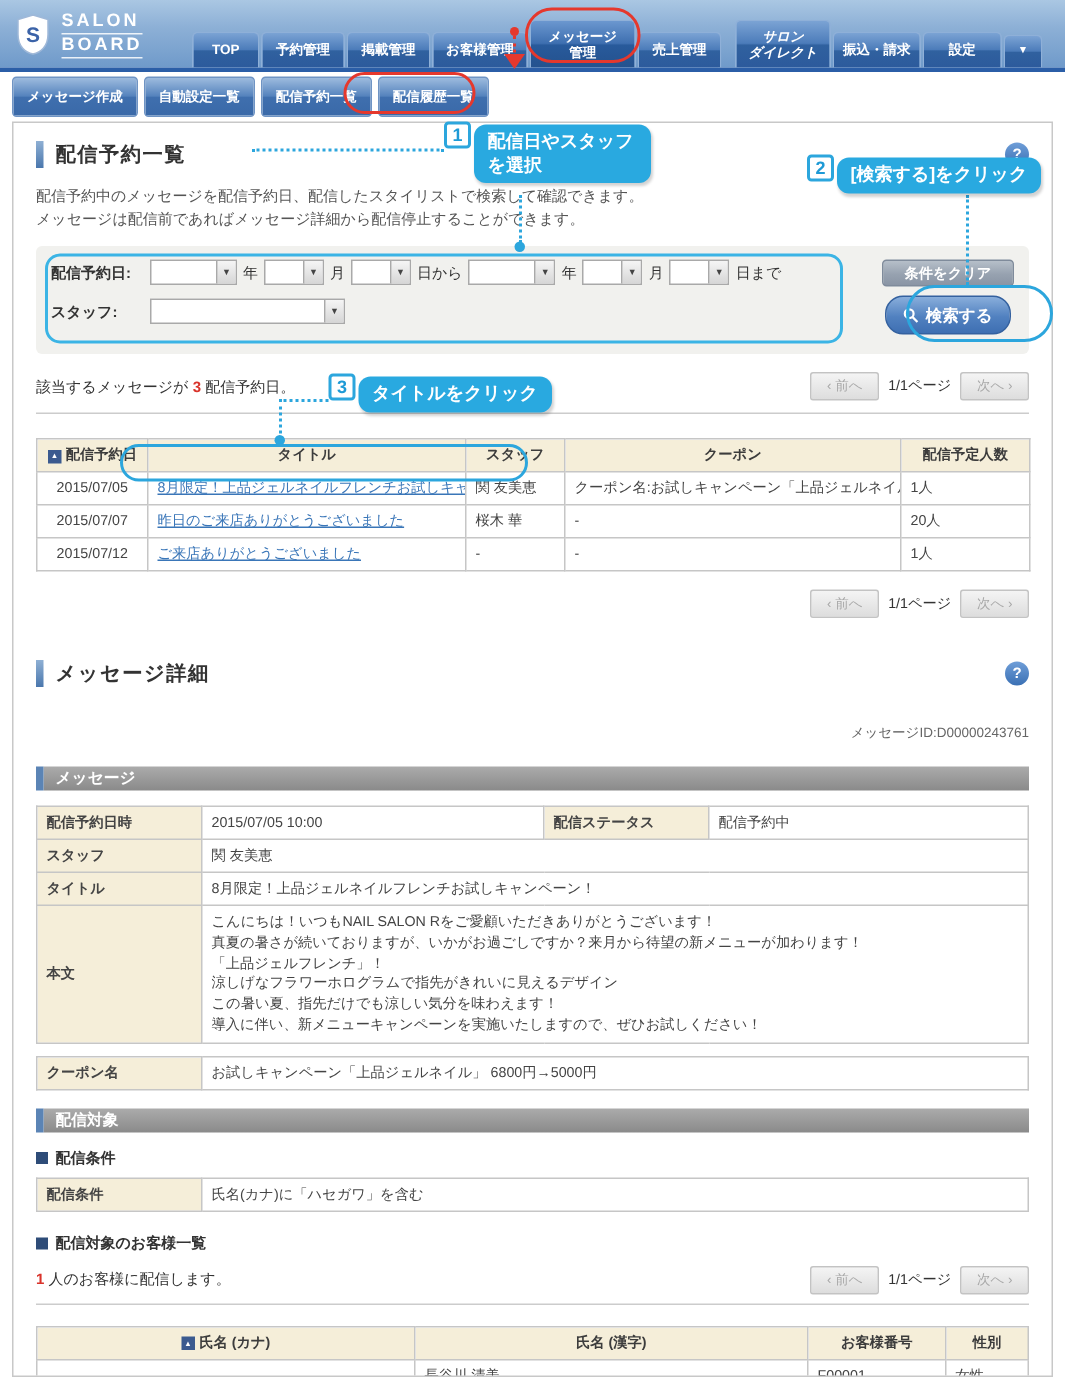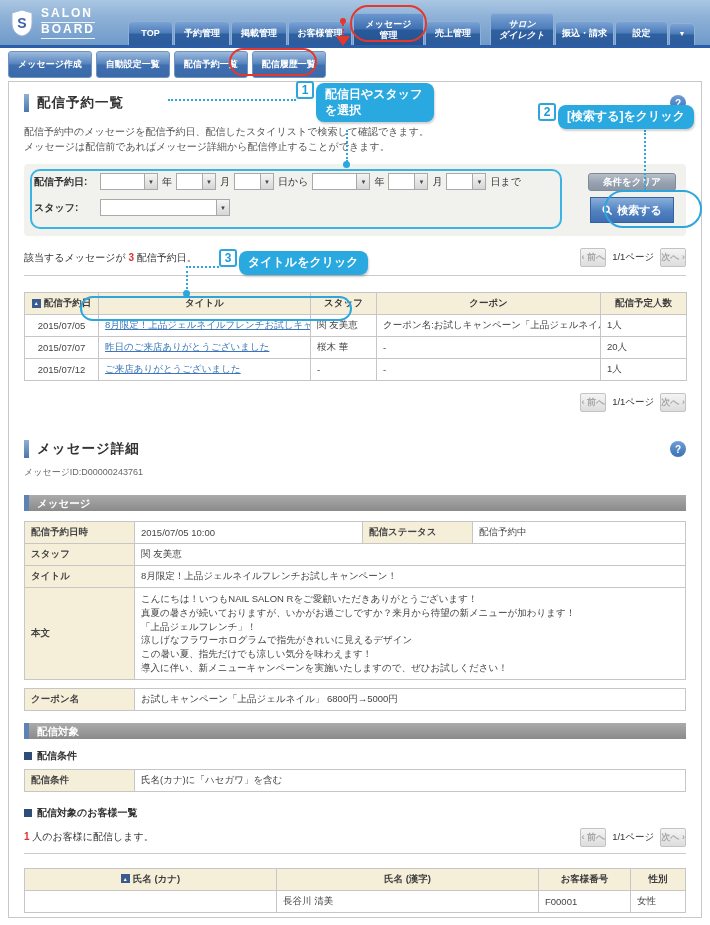--- a/index.html
+++ b/index.html
@@ -58,46 +58,46 @@
     background:#fff; border:1px solid #a9a9a9; height:17px; cursor:pointer; }
   .sel-btn { width:13px; height:15px; background:linear-gradient(180deg,#f5f5f5,#d6d6d6);
     border-left:1px solid #a9a9a9; font-size:6px; color:#444; display:flex; align-items:center; justify-content:center; }
   .sw60{width:58px}.sw38{width:40px}.sw130{width:130px}
   .unit { font-size:10px; color:#333; }
   .clear-btn { position:absolute; right:10px; top:9px; width:88px; height:18px;
     background:linear-gradient(180deg,#b6bfc9,#97a2b0 55%,#8a95a5); border:1px solid #7f8b9b;
     border-radius:3px; color:#fff; font-size:9.5px; font-weight:bold; cursor:pointer; }
   .search-btn { position:absolute; right:12px; top:33px; width:84px; height:26px;
     background:linear-gradient(180deg,#89aedb,#5181c0 55%,#3e6fb2); border:1px solid #34619f;
-    border-radius:0; color:#fff; font-size:11px; font-weight:bold; cursor:pointer;
+    border-radius:12px; color:#fff; font-size:11px; font-weight:bold; cursor:pointer;
     display:flex; align-items:center; justify-content:center; gap:4px; }
 
   .row-between { display:flex; align-items:center; justify-content:space-between; margin-top:12px; }
   .result-text { font-size:10px; color:#333; }
   .red { color:#d9332b; font-weight:bold; }
   .pagination { display:flex; align-items:center; gap:6px; }
   .page-btn { background:linear-gradient(180deg,#f4f4f4,#ddd); border:1px solid #c3c3c3;
-    border-radius:2px; color:#a8a8a8; font-size:9px; padding:2px 0; cursor:pointer; white-space:nowrap;font-weight:bold; }
+    border-radius:2px; color:#a8a8a8; font-size:9px; padding:2px 10px; cursor:pointer; white-space:nowrap; }
   .page-label { font-size:9.5px; color:#333; }
 
   .hr { border:none; border-top:1px solid #ccc; margin-top:8px; }
 
   table { border-collapse:collapse; width:100%; table-layout:fixed; }
   th,td { border:1px solid #c6c6c6; font-size:9.5px; padding:4px 6px; text-align:left;
     overflow:hidden; white-space:nowrap; }
   thead th,.label-cell { background:#f5eed9; font-weight:bold; color:#3c3c3c; }
   thead th { text-align:center; }
   .msg-table { margin-top:16px; }
   .msg-table td { color:#444; }
   .c-date { text-align:center; }
   a.link { color:#3a76b8; text-decoration:underline; cursor:pointer; }
   .sort-icon { display:inline-flex; width:9px; height:9px; background:#3b5a8f; color:#fff;
     font-size:5px; align-items:center; justify-content:center; vertical-align:1px; margin-right:3px; }
 
-  .msg-id { font-size:9px; color:#666; margin-top:8px; }
+  .msg-id { text-align:right; font-size:9px; color:#666; margin-top:24px; }
   .bar { margin-top:16px; height:16px; line-height:16px;
     background:linear-gradient(180deg,#ababab,#8a8a8a); border-left:5px solid #5b84b5;
     color:#fff; font-weight:bold; font-size:10.5px; padding-left:8px; }
   .detail-table { margin-top:10px; }
   .detail-table td { color:#444; }
   .body-cell { white-space:normal; line-height:1.45; }
   .body-cell span { display:block; white-space:nowrap; overflow:hidden; }
 
   .sub-head { display:flex; align-items:center; gap:5px; margin-top:10px;
     font-size:10px; font-weight:bold; color:#333; }

